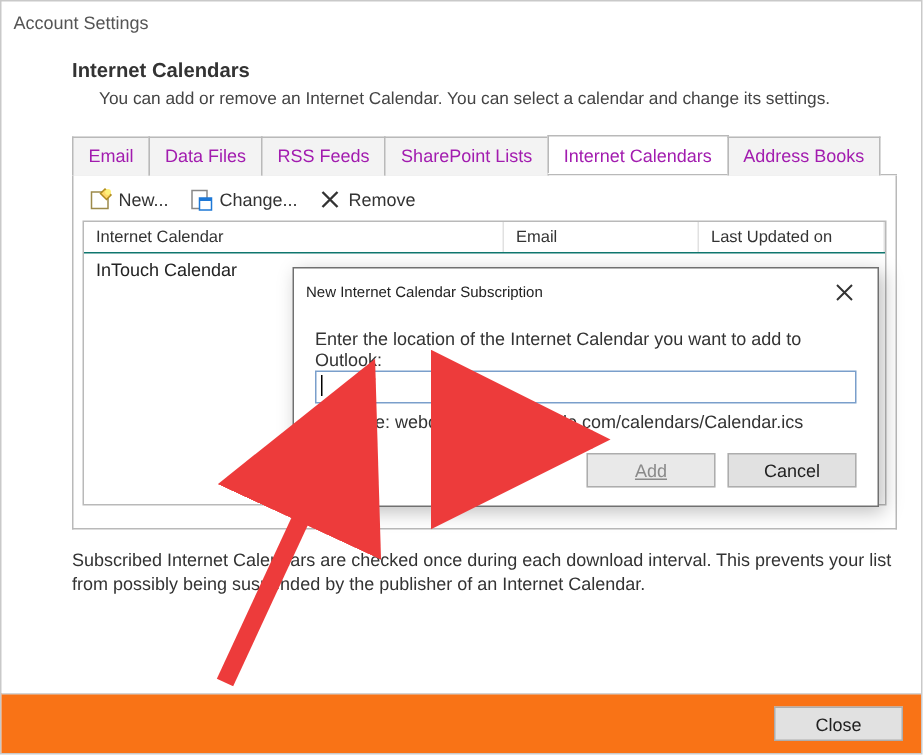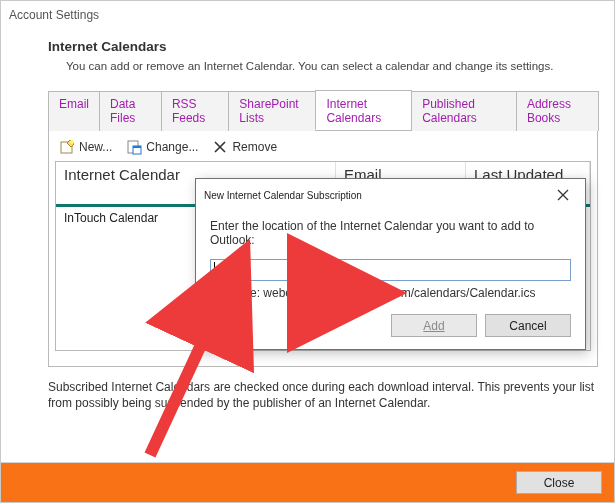--- a/index.html
+++ b/index.html
@@ -12,37 +12,37 @@
   .subheading { font-size: 11.5px; color:#444; margin: 6px 0 18px 18px; }
 
   .tabs { display:flex; border-bottom:1px solid #b9b9b9; font-size:12px; color:#a21caf; }
   .tab { padding:5px 10px 4px; border:1px solid #b9b9b9; border-bottom:none; margin-right:-1px; background:#f3f3f3; position:relative; top:1px; cursor:default;}
   .tab.active { background:#fff; border-bottom:1px solid #fff; top:0; padding-top:6px;}
   .panel { border:1px solid #b9b9b9; border-top:none; padding:6px 6px 8px 6px; height:236px; background:#fff; }
 
   .toolbar { display:flex; gap:14px; align-items:flex-start; padding:2px 4px 6px 4px; font-size:12px; color:#333;}
   .tbtn { display:flex; align-items:center; gap:4px; cursor:default;}
   .tbox { border:1px solid #b9b9b9; height:190px; }
-  .thead { display:flex; font-size:15px; color:#333; background:#fff; border-bottom:3px solid #0f766e;}
+  .thead { display:flex; font-size:11px; color:#333; background:#fff; border-bottom:1px solid #0f766e;}
   .thead > div { padding:4px 8px; border-right:1px solid #e1e1e1;}
   .col1{ width:280px;} .col2{ width:130px;} .col3{flex:1; border-right:none;}
   .trow { font-size:12px; padding:4px 8px; color:#222; }
 
   .note { font-size:12px; color:#333; margin-top:12px; max-width:560px; line-height:1.35;}
 
   .footer { position:absolute; bottom:0; left:0; right:0; height:40px; background:#f97316; border-top:1px solid #d4d4d4; display:flex; justify-content:flex-end; align-items:center; padding:0 12px;}
   .btn { min-width:86px; height:23px; font-size:12px; background:#e1e1e1; border:1px solid #adadad; color:#222; display:flex; align-items:center; justify-content:center; cursor:default;}
   .btn.disabled { color:#8a8a8a; background:#e9e9e9;text-decoration:underline;}
 
   
   .dialog { position:absolute; left:195px; top:178px; width:391px; background:#fff; border:1px solid #707070; box-shadow:3px 3px 12px rgba(0,0,0,0.25);}
   .dlg-title { display:flex; justify-content:space-between; align-items:center; padding:6px 8px; font-size:10px; color:#222; }
   .dlg-close { width:28px; height:20px; display:flex; align-items:center; justify-content:center; cursor:default;}
   .dlg-body { padding:8px 14px 12px 14px; font-size:12px; color:#333;}
-  .dlg-body .prompt { margin-bottom:12px;}
+  .dlg-body .prompt { margin-bottom:0;}
   .dlg-input { width:100%; height:22px; border:1px solid #7a9fcb; background:#fff; padding:0 4px; font-size:12px; outline:none;}
   .dlg-example { margin-top:5px; color:#333;}
   .dlg-buttons { display:flex; justify-content:flex-end; gap:8px; margin-top:14px;}
 
   
   .arrow { position:absolute; pointer-events:none; }
 
   .caret { position:absolute; left:4px; top:3px; width:1px; height:14px; background:#000; }
 
   svg.icon { width:16px; height:16px; }
@@ -58,21 +58,20 @@
   <div class="main">
     <div class="heading">Internet Calendars</div>
     <div class="subheading">You can add or remove an Internet Calendar. You can select a calendar and change its settings.</div>
 
     <div class="tabs">
       <div class="tab">Email</div>
       <div class="tab">Data Files</div>
       <div class="tab">RSS Feeds</div>
       <div class="tab">SharePoint Lists</div>
       <div class="tab active">Internet Calendars</div>
-      <div class="tab">Published Calendars</div>
       <div class="tab">Address Books</div>
     </div>
 
     <div class="panel">
       <div class="toolbar">
         <div class="tbtn">
           <svg class="icon" viewBox="0 0 16 16">
               <rect x="2" y="3" width="11" height="11" fill="#fff" stroke="#9d8a4a"></rect>
               <path d="M11 1 L15 5 L12 8 L8 4 Z" fill="#ffd76a" stroke="#b08b1e"></path>
               <circle cx="13" cy="3" r="2" fill="#fff27a"></circle>

